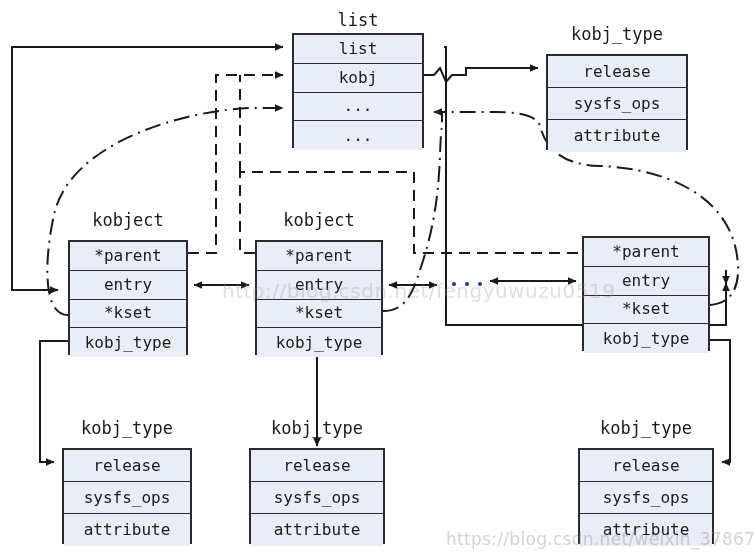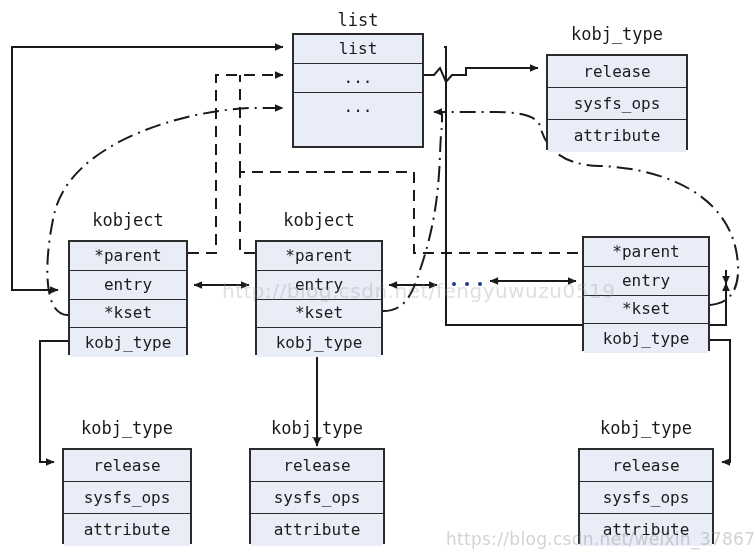--- a/index.html
+++ b/index.html
@@ -109,20 +109,21 @@
       <path d="M68,315 C40,315 46,250 54,215 C70,140 190,110 250,108 L283,108" marker-end="url(#arw)"></path>
       <path d="M383,311 C404,311 412,296 420,270 C444,200 438,150 442,126 L442,113"></path>
       <path d="M710,305 C736,303 742,280 736,250 C724,192 660,168 600,166 C556,165 544,142 540,126 C537,116 520,112 496,112 L434,112" marker-end="url(#arw)"></path>
     </g>
   </svg>
 
   <div class="struct" style="left:292px;top:10px;width:132px;">
     <div class="struct-title" style="top:0;">list</div>
     <div class="struct-box" style="left:0;top:23px;width:132px;height:115px;">
       <div class="field" style="height:28.75px;">list</div>
+      <div class="field" style="height:28.75px;">kobj</div>
       <div class="field" style="height:28.75px;">...</div>
       <div class="field" style="height:28.75px;">...</div>
     </div>
   </div>
 
   <div class="struct" style="left:546px;top:24px;width:142px;">
     <div class="struct-title" style="top:0;">kobj_type</div>
     <div class="struct-box" style="left:0;top:30px;width:142px;height:96px;">
       <div class="field" style="height:32px;">release</div>
       <div class="field" style="height:32px;">sysfs_ops</div>

